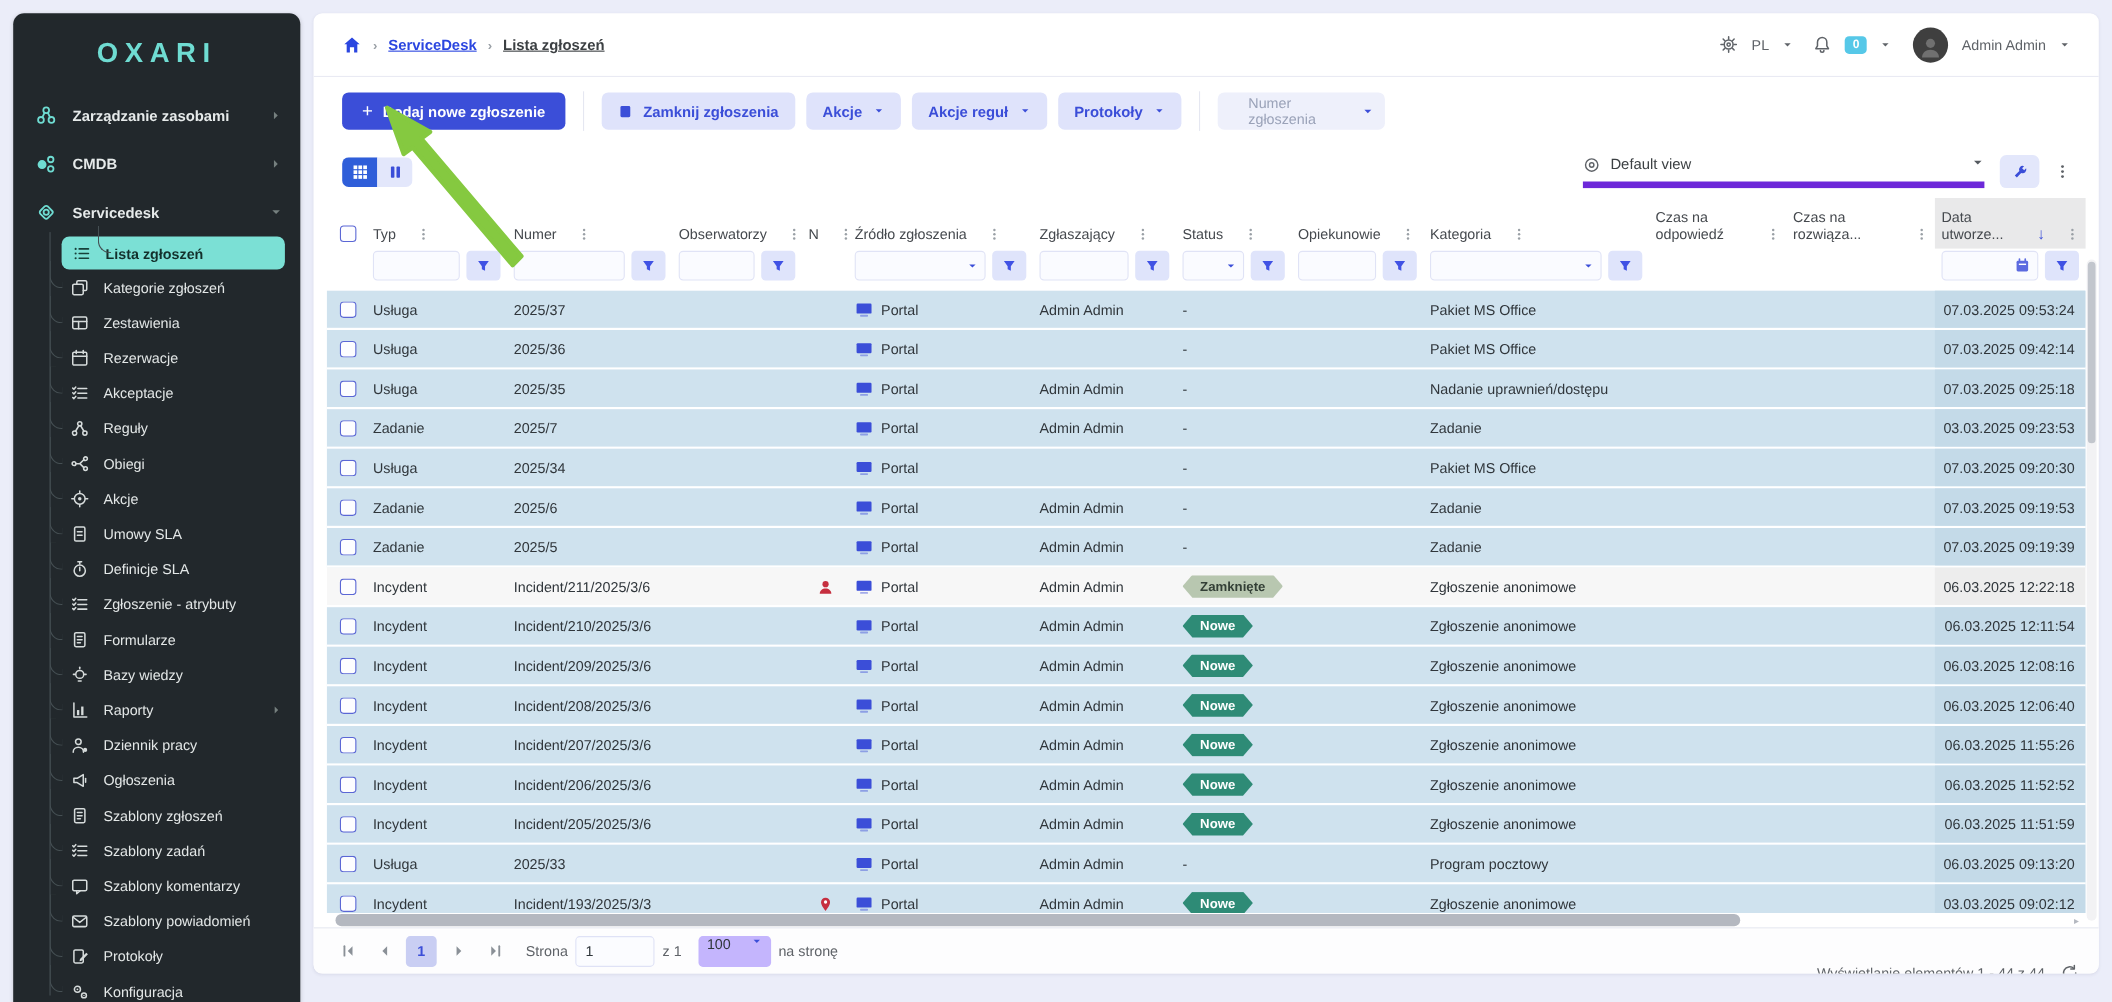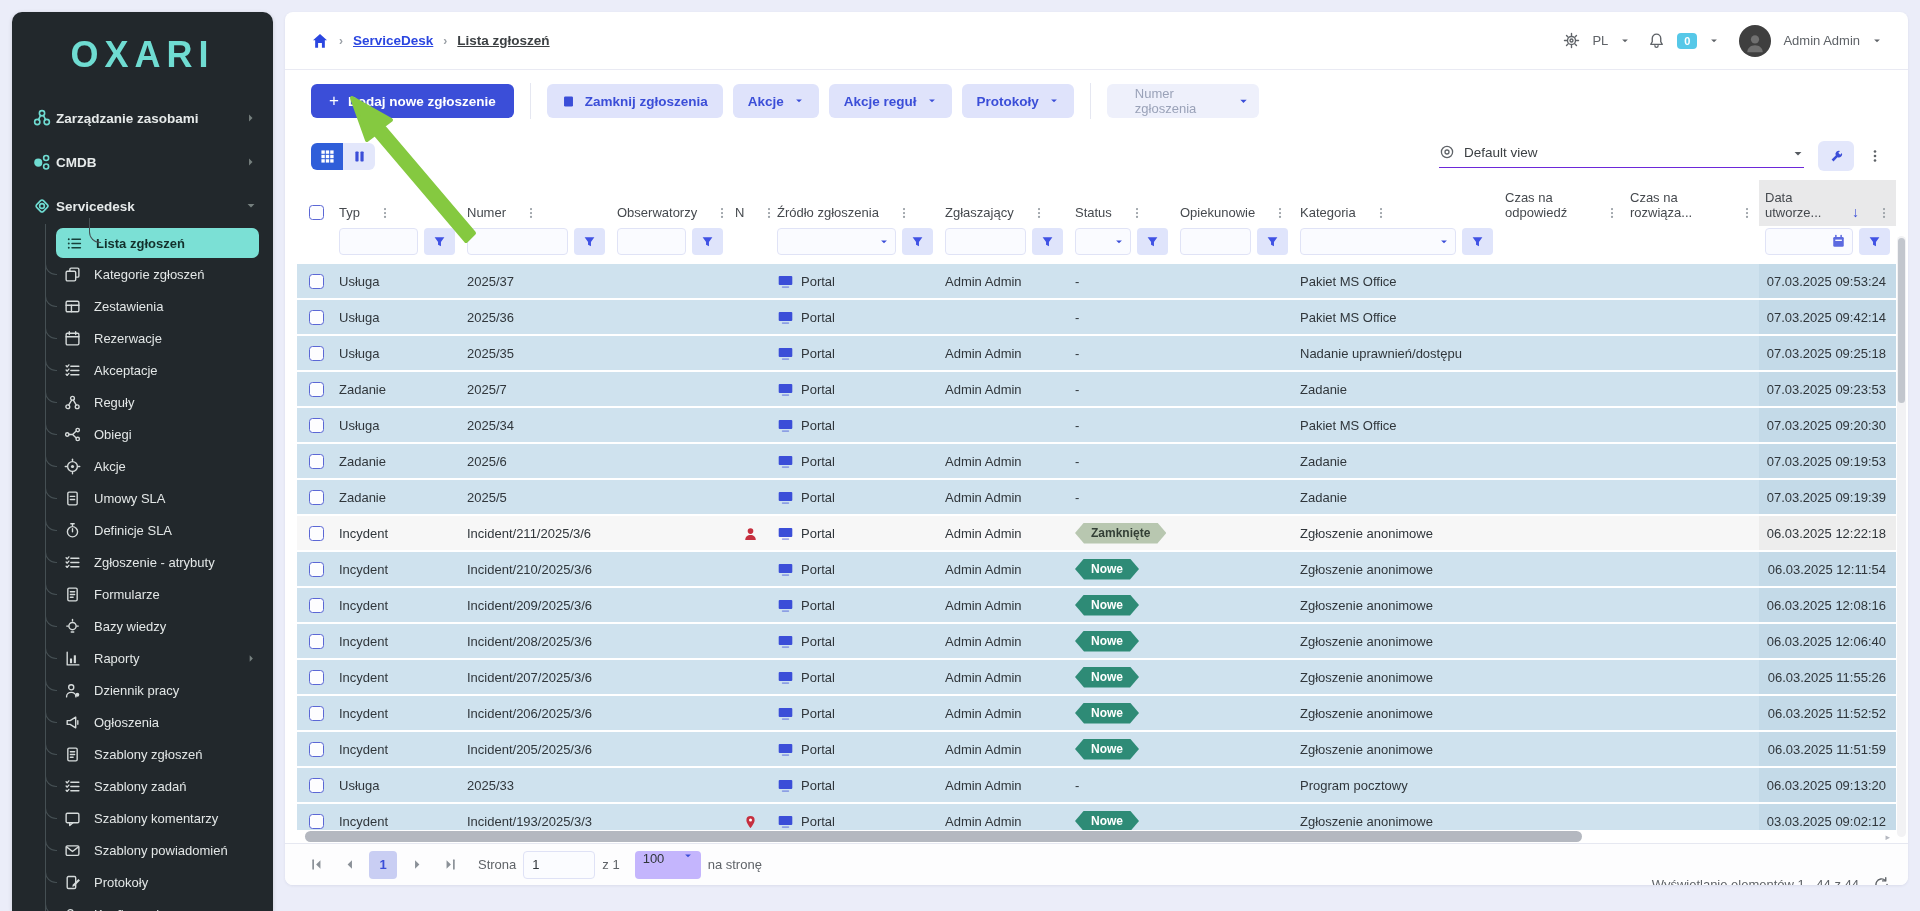--- a/index.html
+++ b/index.html
@@ -11,22 +11,22 @@
   }
   i.ic { display:inline-flex; align-items:center; justify-content:center; font-style:normal; flex:none; }
   i.ic svg { display:block; }
 
   
   .sidebar {
     position:absolute; left:12px; top:12px; bottom:0; width:261px;
     background:#22282c; border-radius:10px 10px 0 0; color:#e6eaea;
     box-shadow:0 1px 4px rgba(0,0,0,.15); overflow:hidden;
   }
-  .logo { text-align:center; padding:22px 0 20px; color:#6fdcd2; font-size:36px; letter-spacing:6px; font-weight:bold; }
-  .nav-item { display:flex; align-items:center; gap:4px; padding:12px 16px 12px 20px; font-size:13.5px; font-weight:bold; cursor:pointer; }
+  .logo { text-align:center; padding:22px 0 20px; color:#6fdcd2; font-size:25px; letter-spacing:6px; font-weight:bold; }
+  .nav-item { display:flex; align-items:center; gap:14px; padding:12px 16px 12px 20px; font-size:13.5px; font-weight:bold; cursor:pointer; }
   .nav-item .ic { color:#6fdcd2; width:20px; height:20px; }
   .nav-item .chev { margin-left:auto; color:#76807f; width:12px; height:12px; }
   .submenu { position:relative; padding-bottom:6px; }
   .submenu:before { content:''; position:absolute; left:33px; top:-4px; bottom:18px; width:1px; background:#454f53; }
   .sub-item { position:relative; display:flex; align-items:center; gap:13px; height:32px; padding-left:52px; font-size:13px; color:#e3e7e7; cursor:pointer; }
   .sub-item:before { content:''; position:absolute; left:33px; top:-8px; width:11px; height:24px; border-left:1px solid #454f53; border-bottom:1px solid #454f53; border-bottom-left-radius:11px; }
   .sub-item .ic { color:#d6dbdb; width:17px; height:17px; }
   .sub-item .chev { margin-left:auto; margin-right:16px; color:#76807f; width:11px; height:11px; }
   .sub-item.active { background:#7be0d5; color:#13302c; border-radius:7px; margin:0 14px 0 44px; padding-left:10px; font-weight:bold; height:30px; }
   .sub-item.active:before { top:-10px; }
@@ -61,21 +61,21 @@
   .vdiv { width:1px; height:36px; background:#e5e7f1; margin:0 6px; }
   .num-input { width:152px; height:34px; background:#eef0fb; border-radius:6px; display:flex; align-items:center; padding:0 10px 0 28px; color:#9aa2b8; font-size:13px; cursor:text; }
   .num-input .chev { margin-left:auto; color:#3b4ed8; width:11px; height:11px; }
 
   
   .viewbar { height:48px; flex:none; display:flex; align-items:center; padding:0 26px; }
   .toggle-group { display:flex; border-radius:6px; overflow:hidden; }
   .toggle-btn { width:32px; height:27px; display:flex; align-items:center; justify-content:center; cursor:pointer; background:#e3e7fb; color:#3b4ed8; }
   .toggle-btn.active { background:#2f5ed9; color:#fff; }
   .view-right { margin-left:auto; display:flex; align-items:center; gap:14px; }
-  .view-select { width:365px; display:flex; align-items:flex-end; gap:9px; border-bottom:1px solid #6d28d9; padding-bottom:7px; font-size:13.5px; color:#3c4043; cursor:pointer; }
+  .view-select { width:365px; display:flex; align-items:flex-start; gap:9px; border-bottom:6px solid #6d28d9; padding-bottom:7px; font-size:13.5px; color:#3c4043; cursor:pointer; }
   .view-select .ic { color:#5f6368; }
   .view-select .chev { margin-left:auto; color:#555a60; width:12px; height:12px; }
   .wrench-btn { width:36px; height:30px; background:#e3e7fb; border-radius:6px; display:flex; align-items:center; justify-content:center; cursor:pointer; color:#3b4ed8; }
   .dots-btn { color:#5f6368; cursor:pointer; display:flex; }
 
   
   .tbl { flex:1; display:flex; flex-direction:column; padding:0 12px; position:relative; overflow:hidden; }
   .grid { display:grid; grid-template-columns:36px 128px 150px 118px 42px 168px 130px 105px 120px 205px 125px 135px 1fr; }
   .th { display:flex; align-items:flex-end; gap:19px; padding:10px 6px 6px; font-size:13px; color:#45494e; }
   .th .menu { color:#9aa0a6; cursor:pointer; }
@@ -961,21 +961,21 @@
             <span>Portal</span>
           </div>
           <div class="td">Admin Admin</div>
           <div class="td">
             <span>-</span>
           </div>
           <div class="td"></div>
           <div class="td">Zadanie</div>
           <div class="td"></div>
           <div class="td"></div>
-          <div class="td date">07.03.2025 09:23:53</div>
+          <div class="td date">03.03.2025 09:23:53</div>
         </div>
         <div class="grid trow">
           <div class="td">
             <span class="cbx"></span>
           </div>
           <div class="td">Usługa</div>
           <div class="td">2025/34</div>
           <div class="td"></div>
           <div class="td"></div>
           <div class="td">

